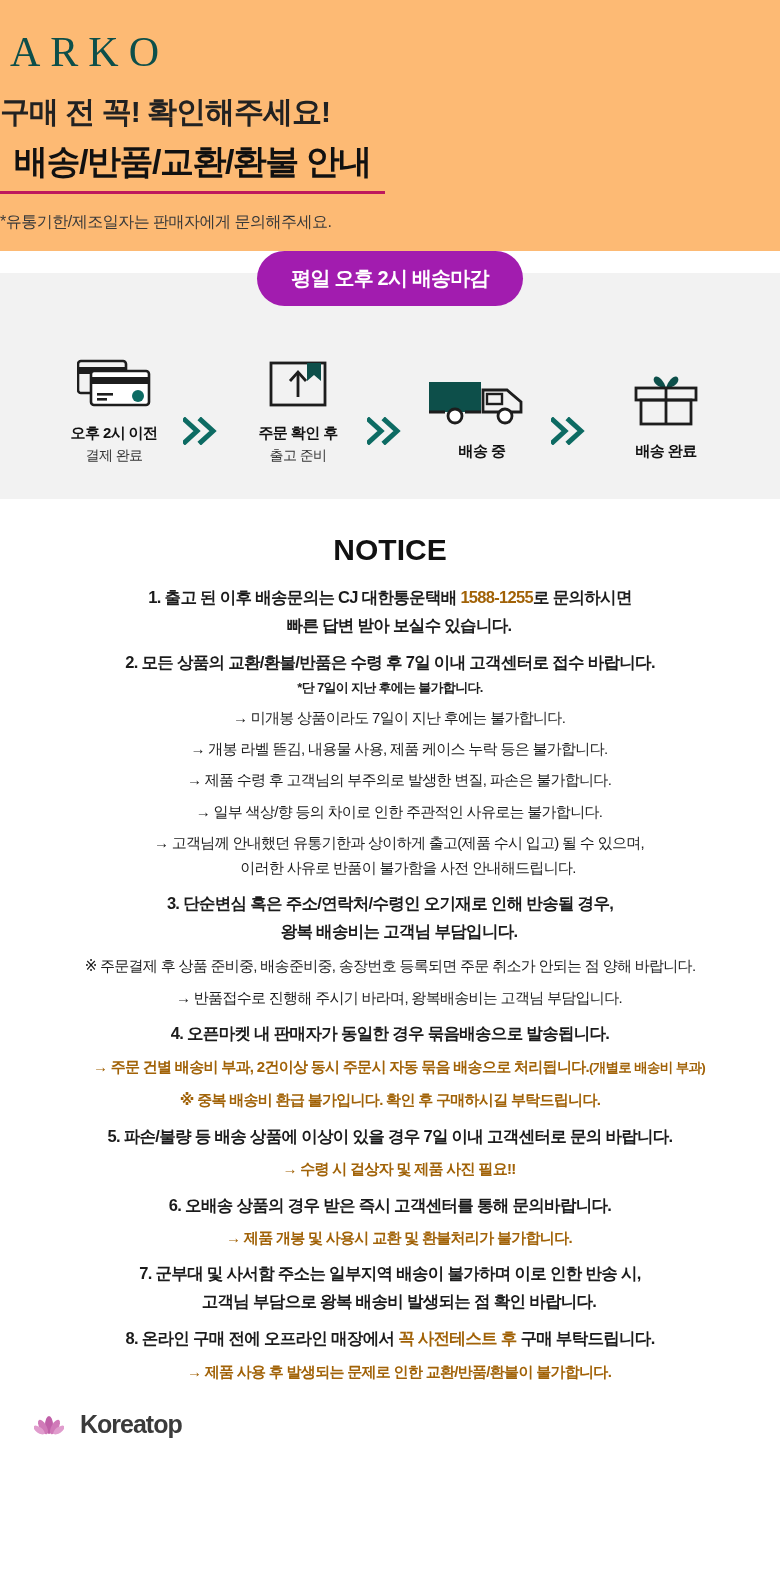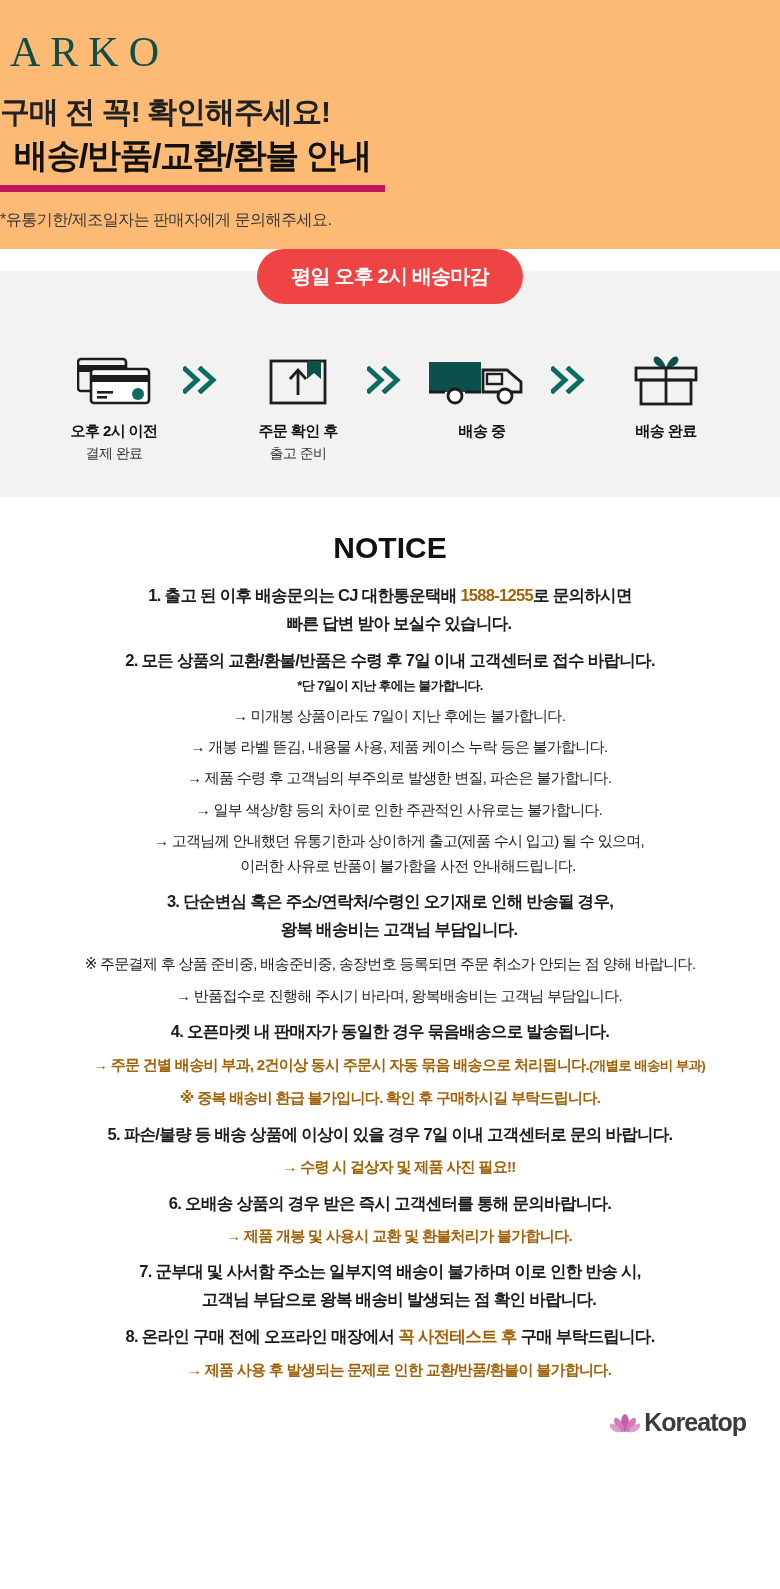--- a/index.html
+++ b/index.html
@@ -23,52 +23,53 @@
   }
   .sub1 {
     margin-top: 16px;
     font-size: 30px;
     font-weight: bold;
     color: #222;
     letter-spacing: -1px;
   }
   .sub2-wrap {
     display: inline-block;
+    margin-top: 6px;
     padding: 0 14px 6px;
-    border-bottom: 7px solid #be185d;
+    border-bottom: 3px solid #be185d;
   }
   .sub2 {
     font-size: 34px;
     font-weight: bold;
     letter-spacing: -1.5px;
     color: #111;
   }
   .sub3 {
     margin-top: 18px;
     font-size: 16px;
     color: #3a3a3a;
     letter-spacing: -0.5px;
   }
 
   
   .band { background: #f2f2f2; margin-top: 22px; padding: 26px 0 34px; position: relative; }
   .pill-wrap { text-align: center; margin-top: -48px; }
   .pill {
     display: inline-block;
-    background: #ef4444;
+    background: #a21caf;
     color: #fff;
     font-size: 20px;
     font-weight: bold;
     letter-spacing: -0.8px;
     padding: 14px 34px;
     border-radius: 30px;
   }
   .steps {
     display: flex;
-    align-items: flex-start;
+    align-items: flex-end;
     justify-content: center;
     margin-top: 42px;
     padding: 0 36px;
   }
   .step { width: 132px; text-align: center; }
   .step .art { height: 68px; display: flex; align-items: center; justify-content: center; }
   .step .t1 { font-size: 15px; font-weight: bold; color: #111; letter-spacing: -0.6px; margin-top: 8px; }
   .step .t2 { font-size: 14px; color: #333; letter-spacing: -0.6px; margin-top: 4px; }
   .chev { width: 52px; display: flex; align-items: center; justify-content: center; height: 68px; color: #0d6b63; }
   .chev svg { display: block; }
@@ -91,23 +92,22 @@
   .arrow-cont { padding-left: 36px; font-size: 15px; margin-top: 2px; }
   .star { font-size: 15px; margin-top: 10px; }
   .teal { color: #a16207; }
   .b { font-weight: bold; }
   .small { font-size: 13.5px; }
 
   
   .footer {
     display: flex;
     align-items: center;
-    justify-content: flex-end;
     padding: 14px 34px 26px;
-    gap: 4px;
+    gap: 16px;
   }
   .footer .logo-text {
     font-size: 25px;
     font-weight: bold;
     color: #3b3b3b;
     letter-spacing: -1px;
   }
   .lotus { width: 30px; height: 30px; }
 </style>
 </head>

